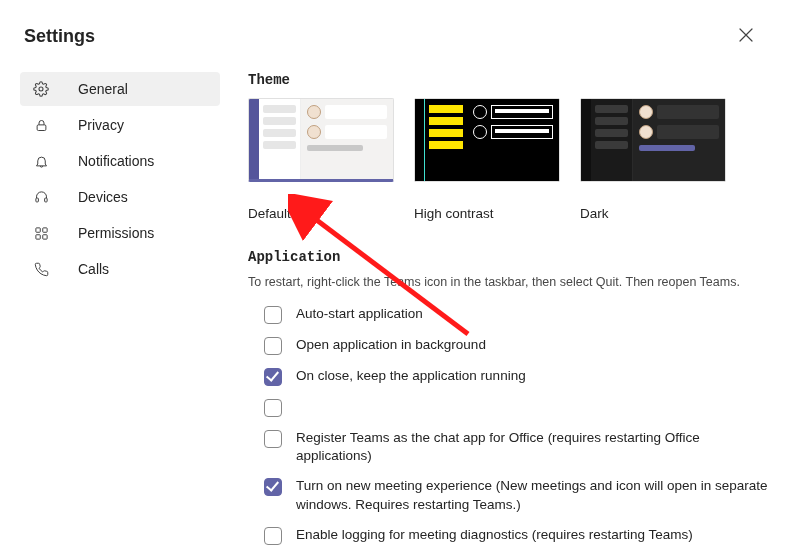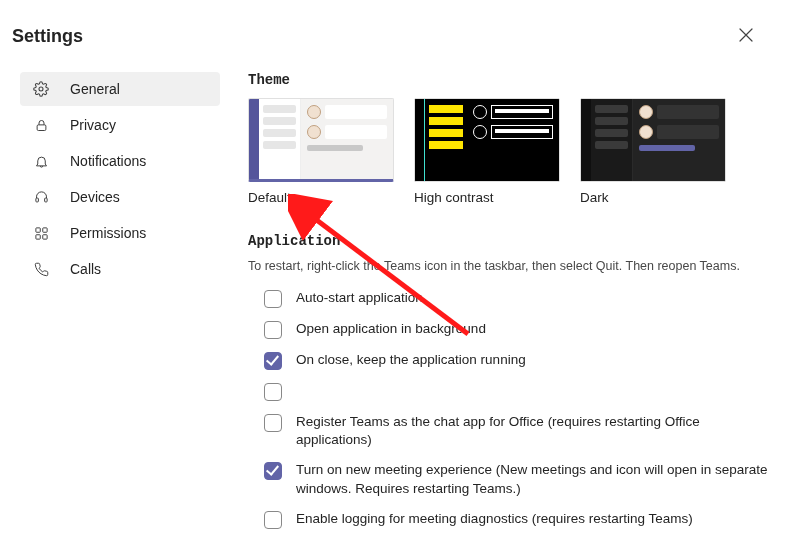--- a/index.html
+++ b/index.html
@@ -7,21 +7,21 @@
     font-family: "Segoe UI", -apple-system, BlinkMacSystemFont, sans-serif;
     font-size: 14px;
     color: #242424;
     background: #fff;
     width: 790px;
     height: 552px;
     overflow: hidden;
     position: relative;
   }
   .header {
-    padding: 20px 28px 12px 12px;
+    padding: 20px 28px 12px 24px;
     display: flex;
     justify-content: space-between;
     align-items: center;
   }
   .title {
     font-size: 18px;
     font-weight: 600;
   }
   .close-btn {
     width: 32px; height: 32px;
@@ -33,21 +33,21 @@
     display:flex;
     padding: 8px 0 0 20px;
   }
   .sidebar {
     width: 200px;
     flex-shrink:0;
   }
   .side-item {
     display:flex;
     align-items:center;
-    gap:20px;
+    gap:28px;
     height:34px;
     padding:0 12px;
     border-radius:4px;
     cursor:pointer;
     color:#242424;
     margin-bottom:2px;
   }
   .side-item.active { background:#f0f0f0; }
   .side-item .icon {
     width:18px; height:18px;
@@ -79,21 +79,21 @@
     height:84px;
     border:1px solid #e0e0e0;
     border-radius:2px;
     overflow:hidden;
     position:relative;
   }
   .theme-card.selected .theme-preview {
     border-bottom: 3px solid #6264A7;
   }
   .theme-label {
-    margin-top:8px;
+    margin-top:24px;
     font-size:13.5px;
     color:#242424;
   }
   
   .pv-default { background:#f5f5f7; display:flex; }
   .pv-default .rail { width:10px; background:#54559b; }
   .pv-default .list { width:42px; background:#fff; border-right:1px solid #eee; padding:6px 4px; }
   .pv-default .list .row { height:8px; background:#e6e6e6; margin-bottom:4px; border-radius:2px; }
   .pv-default .chat { flex:1; background:#f3f2f1; padding:6px 6px; }
   .pv-default .msg { display:flex; gap:4px; margin-bottom:6px; }

